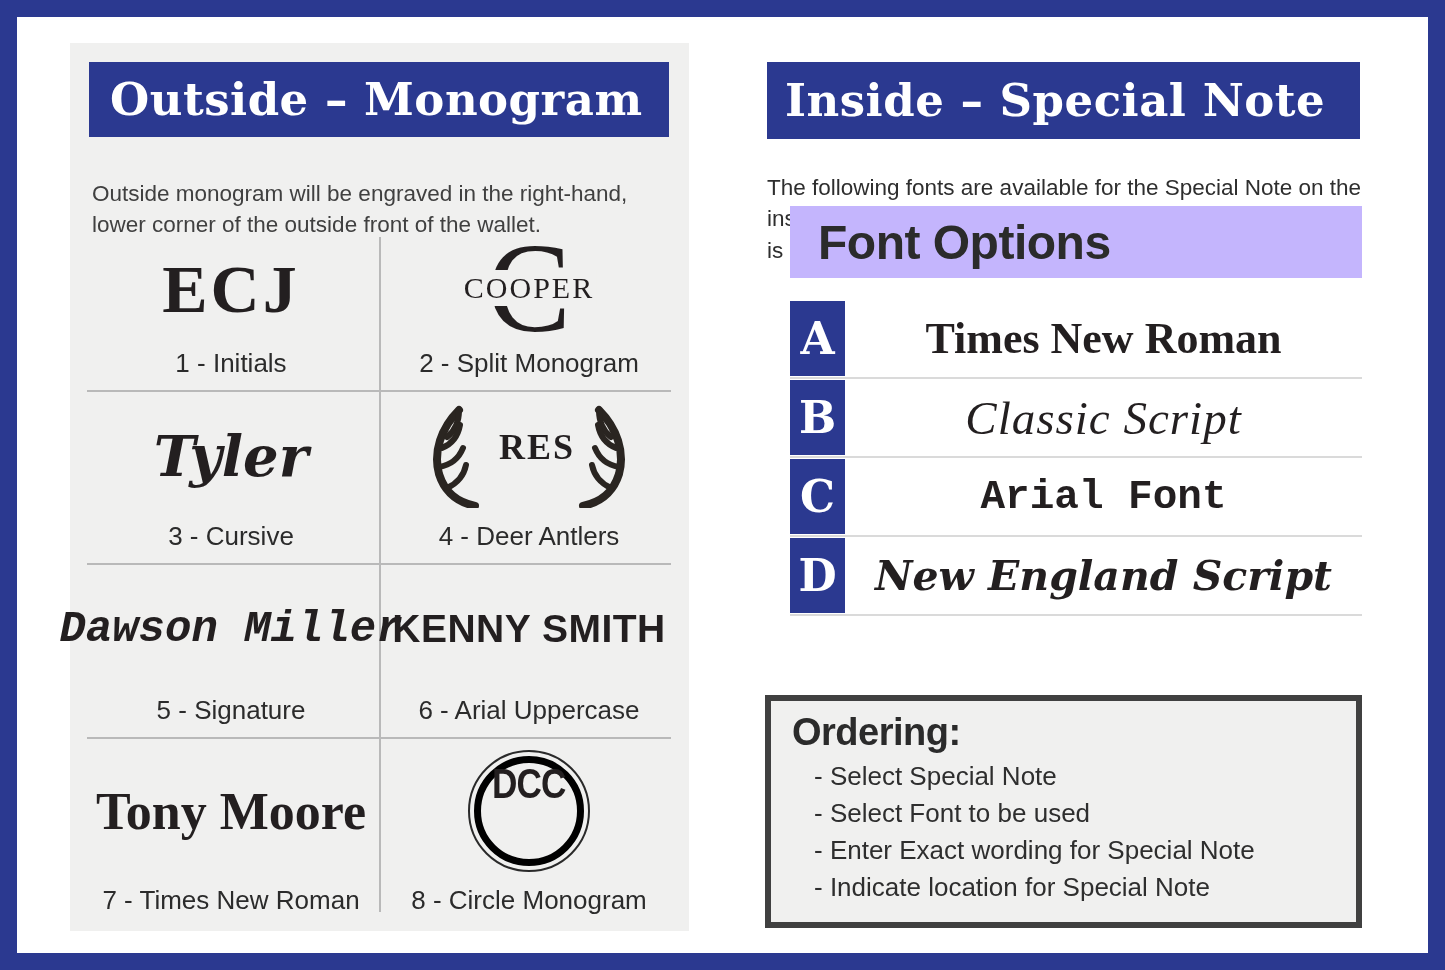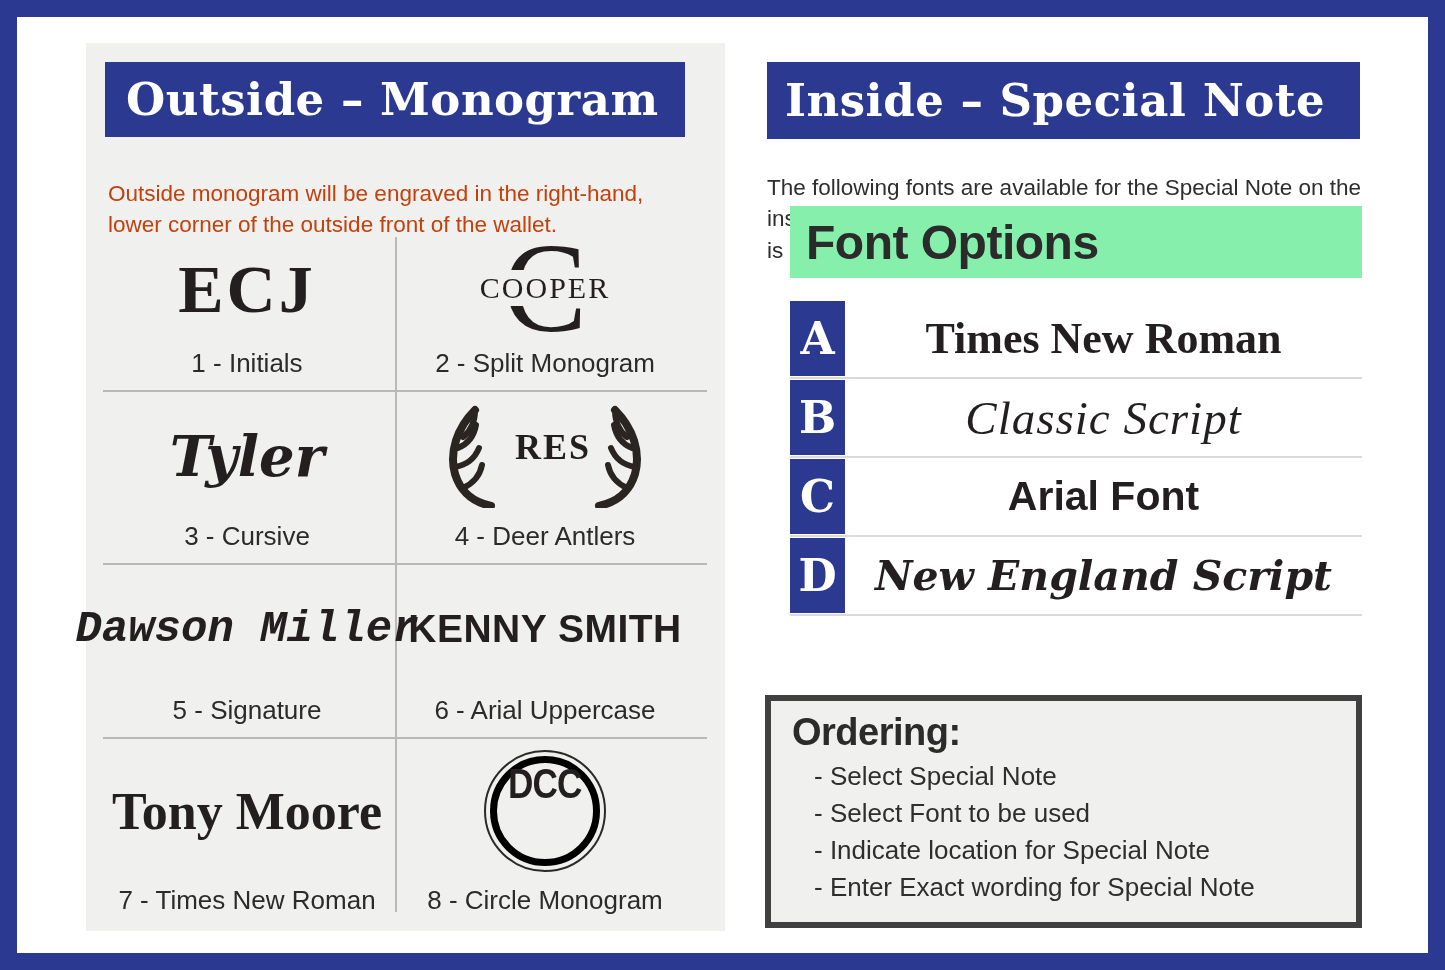--- a/index.html
+++ b/index.html
@@ -13,44 +13,43 @@
   }
   .frame-border {
     position: absolute; inset: 0;
     border: 17px solid #2b3990;
     pointer-events: none;
     z-index: 50;
   }
 
   
   .left-panel {
-    position: absolute; left: 86px; top: 43px;
+    position: absolute; left: 70px; top: 43px;
     width: 619px; height: 888px;
     background: #f0f0ef;
-    padding-left: 20px;
   }
   .banner {
     background: #2b3990;
     color: #ffffff;
     font-family: "DejaVu Serif", serif;
     font-weight: bold;
     display: flex; align-items: center;
   }
   .left-banner {
     position: absolute; left: 19px; top: 19px;
     width: 580px; height: 75px;
     font-size: 45px;
     padding-left: 21px; box-sizing: border-box;
     letter-spacing: 0.5px;
   }
   .left-desc {
     position: absolute; left: 22px; top: 112px;
     width: 575px;
     font-size: 22.5px; line-height: 1.42;
-    color: #c2410c;
+    color: #404040;
   }
 
   
   .vline {
     position: absolute; left: 309px; top: 194px;
     width: 2px; height: 675px; background: #b9b9b9;
   }
   .hline {
     position: absolute; left: 17px; right: 18px;
     height: 2px; background: #b9b9b9;
@@ -142,24 +141,24 @@
   .right-desc {
     position: absolute; left: 767px; top: 149px;
     width: 610px;
     font-size: 22.5px; line-height: 1.4;
     color: #2e2e2e;
     white-space: pre-wrap;
   }
   .font-options-title {
     position: absolute; left: 790px; top: 206px;
     width: 572px; height: 72px;
-    background: #86efac;
+    background: #c4b5fd;
     display: flex; align-items: center;
     font-weight: bold; font-size: 48px;
-    padding-left: 16px; box-sizing: border-box;
+    padding-left: 28px; box-sizing: border-box;
     color: #2b2b2b;
     letter-spacing: -0.5px;
   }
   .font-table {
     position: absolute; left: 790px; top: 300px; width: 572px;
   }
   .font-row {
     height: 77px;
     display: flex; align-items: stretch;
     border-bottom: 2px solid #dadada;
@@ -170,21 +169,21 @@
     font-family: "DejaVu Serif", serif;
     font-weight: bold; font-size: 44px;
     margin: 1px 0;
   }
   .font-sample {
     flex: 1;
     display: flex; align-items: center; justify-content: center;
   }
   .f-times  { font-family: "Liberation Serif", serif; font-weight: bold; font-size: 44px; }
   .f-classic{ font-family: "Liberation Serif", serif; font-style: italic; font-size: 47px; letter-spacing: 1px; }
-  .f-arial  { font-family: Liberation Sans, sans-serif; font-weight: bold; font-size: 41px; }
+  .f-arial  { font-family: Liberation Mono, monospace; font-weight: bold; font-size: 41px; }
   .f-newengland { font-family: "DejaVu Serif", serif; font-style: italic; font-weight: bold; font-size: 41px; }
 
   
   .ordering-box {
     position: absolute; left: 765px; top: 695px;
     width: 597px; height: 233px;
     box-sizing: border-box;
     background: #f0f0ef;
     border: 6px solid #404040;
     padding: 10px 0 0 21px;
@@ -325,15 +324,15 @@
   <div class="font-row">
     <div class="font-key">D</div>
     <div class="font-sample f-newengland">New England Script</div>
   </div>
 </div>
 
 <div class="ordering-box">
   <div class="ordering-title">Ordering:</div>
   <div class="ordering-step">- Select Special Note</div>
   <div class="ordering-step">- Select Font to be used</div>
+  <div class="ordering-step">- Enter Exact wording for Special Note</div>
   <div class="ordering-step">- Indicate location for Special Note</div>
-  <div class="ordering-step">- Enter Exact wording for Special Note</div>
 </div>
 
 </body></html>

